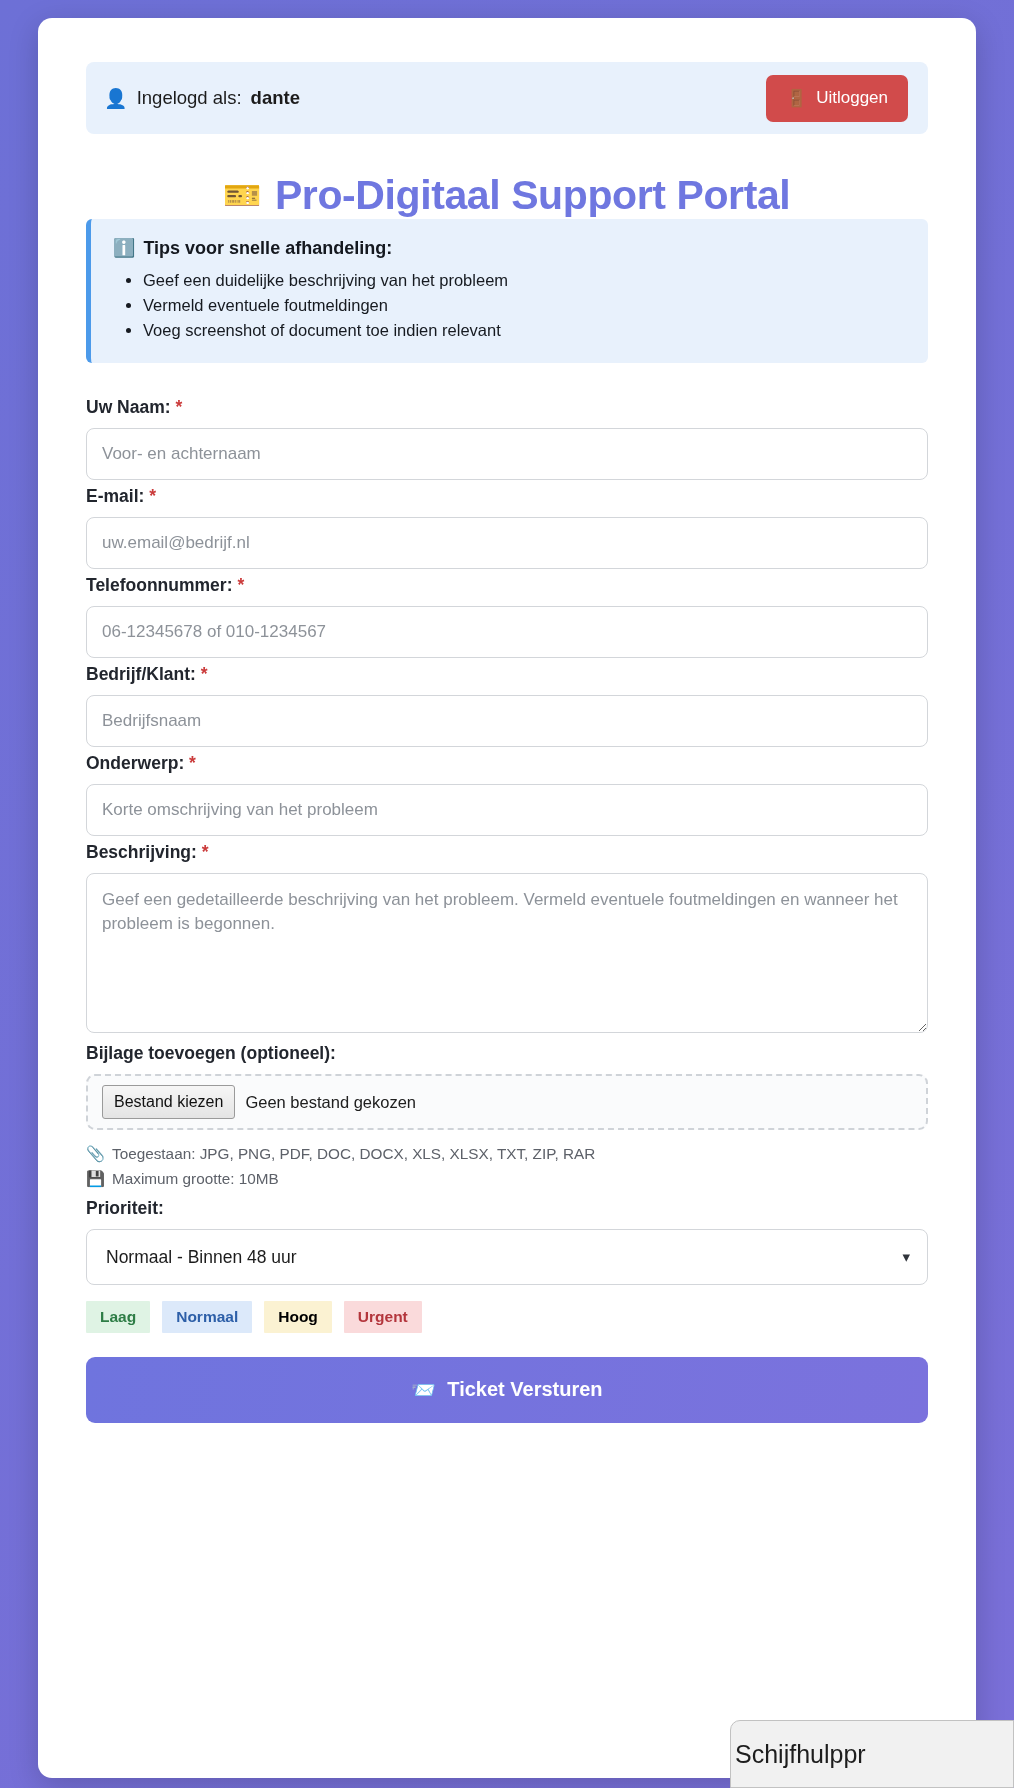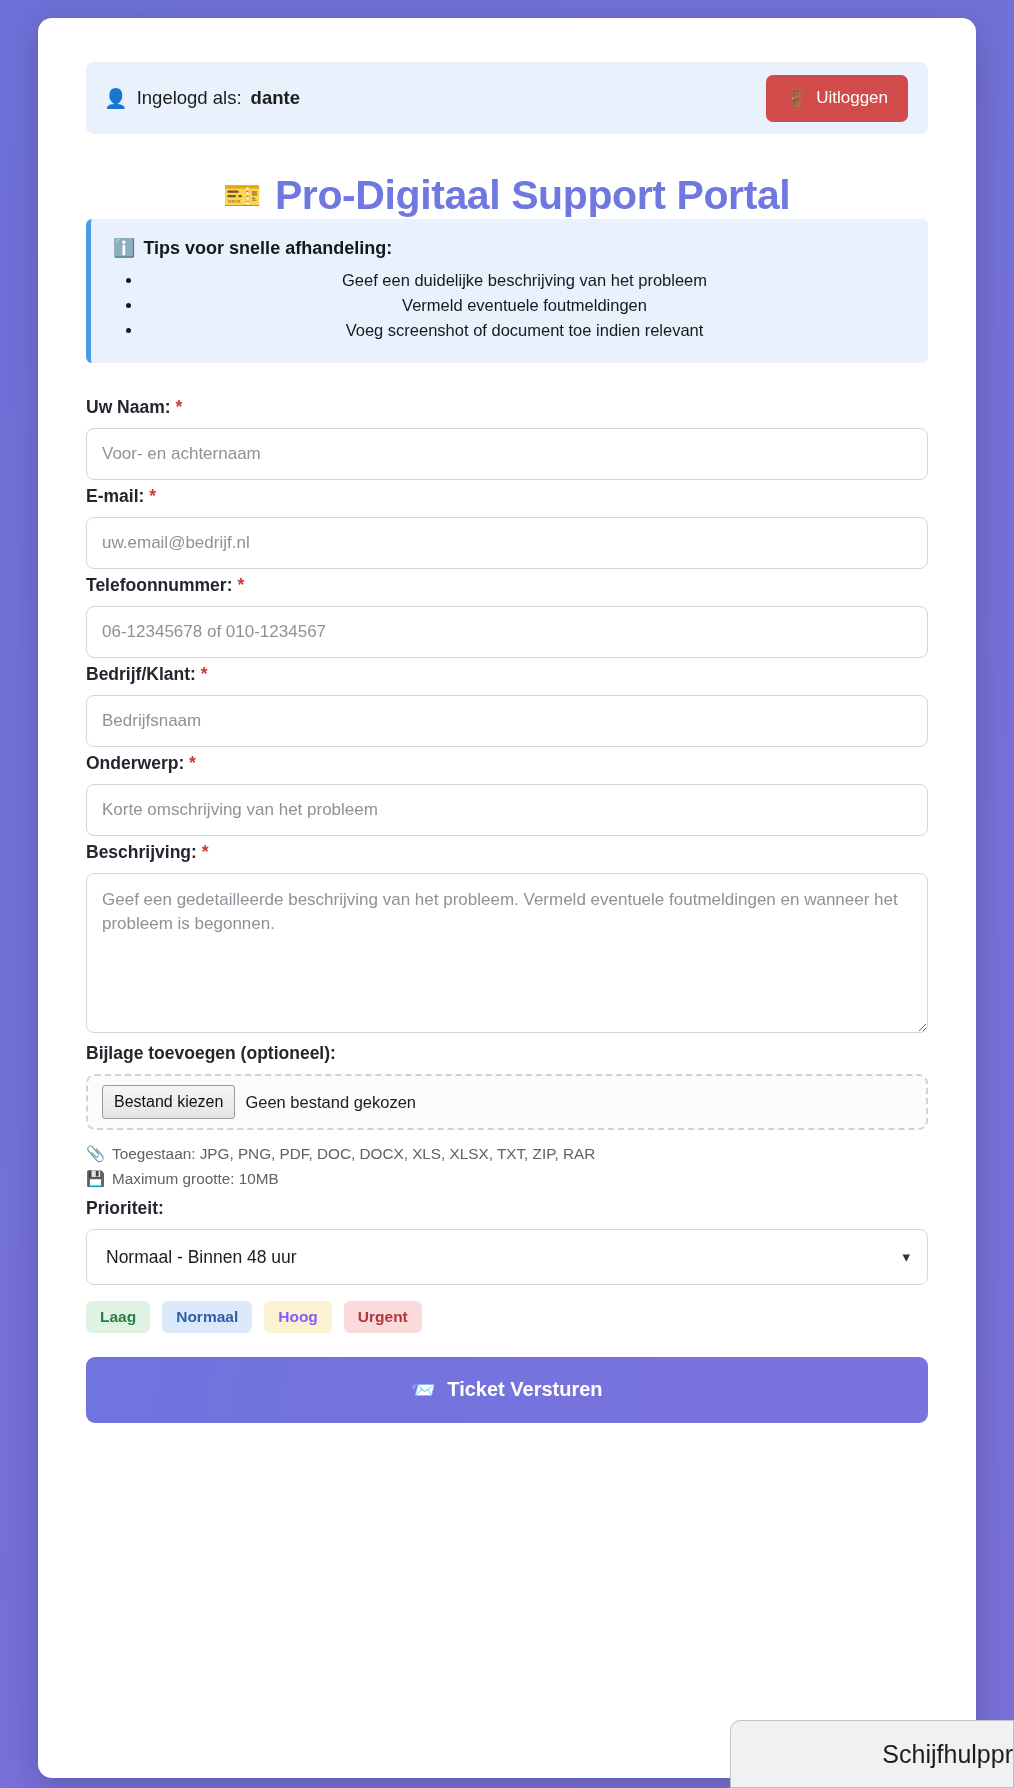--- a/index.html
+++ b/index.html
@@ -99,21 +99,20 @@
     font-weight: bold;
     color: #14181f;
     display: flex;
     align-items: center;
     gap: 8px;
     margin-bottom: 9px;
   }
   .tips ul {
     margin: 0;
     padding-left: 30px;
-    text-align: center;
   }
   .tips li {
     font-size: 16.5px;
     color: #161a20;
     line-height: 1.52;
   }
 
   
   .field { margin-bottom: 6px; }
   .flabel {
@@ -201,21 +200,21 @@
   }
 
   
   .badges {
     display: flex;
     gap: 12px;
     margin-top: 16px;
     margin-bottom: 24px;
   }
   .badge {
-    border-radius: 6px;
+    border-radius: 1px;
     padding: 7px 14px;
     font-size: 15.5px;
     font-weight: bold;
   }
 
   
   .submit-btn {
     width: 100%;
     height: 66px;
     border: none;
@@ -242,21 +241,20 @@
     background: #f1f1f1;
     border: 1px solid #c2c2c2;
     border-top-left-radius: 10px;
     display: flex;
     align-items: center;
     padding-left: 4px;
     font-size: 25px;
     color: #1d1d1d;
     overflow: hidden;
     white-space: nowrap;
-    justify-content: flex-end;
   }
 </style>
 </head>
 <body>
 
 <div class="page-bg"></div>
 
 <div class="card">
 
   <div class="userbar">
@@ -358,21 +356,21 @@
     <label class="flabel">Prioriteit:</label>
     <div class="select-wrap">
       <select class="input">
         <option>Normaal - Binnen 48 uur</option>
       </select>
       <span class="chev">▾</span>
     </div>
     <div class="badges">
       <span class="badge" style="background:#dff3e4;color:#2e7d46;">Laag</span>
       <span class="badge" style="background:#dce9fa;color:#2d5fa8;">Normaal</span>
-      <span class="badge" style="background:#fbf2d2;color:#8b5cf6;">Hoog</span>
+      <span class="badge" style="background:#fbf2d2;color:#000000;">Hoog</span>
       <span class="badge" style="background:#fadadb;color:#b3353c;">Urgent</span>
     </div>
   </div>
 
   <button class="submit-btn">
     <span>📨</span>
     <span>Ticket Versturen</span>
   </button>
 
 </div>

